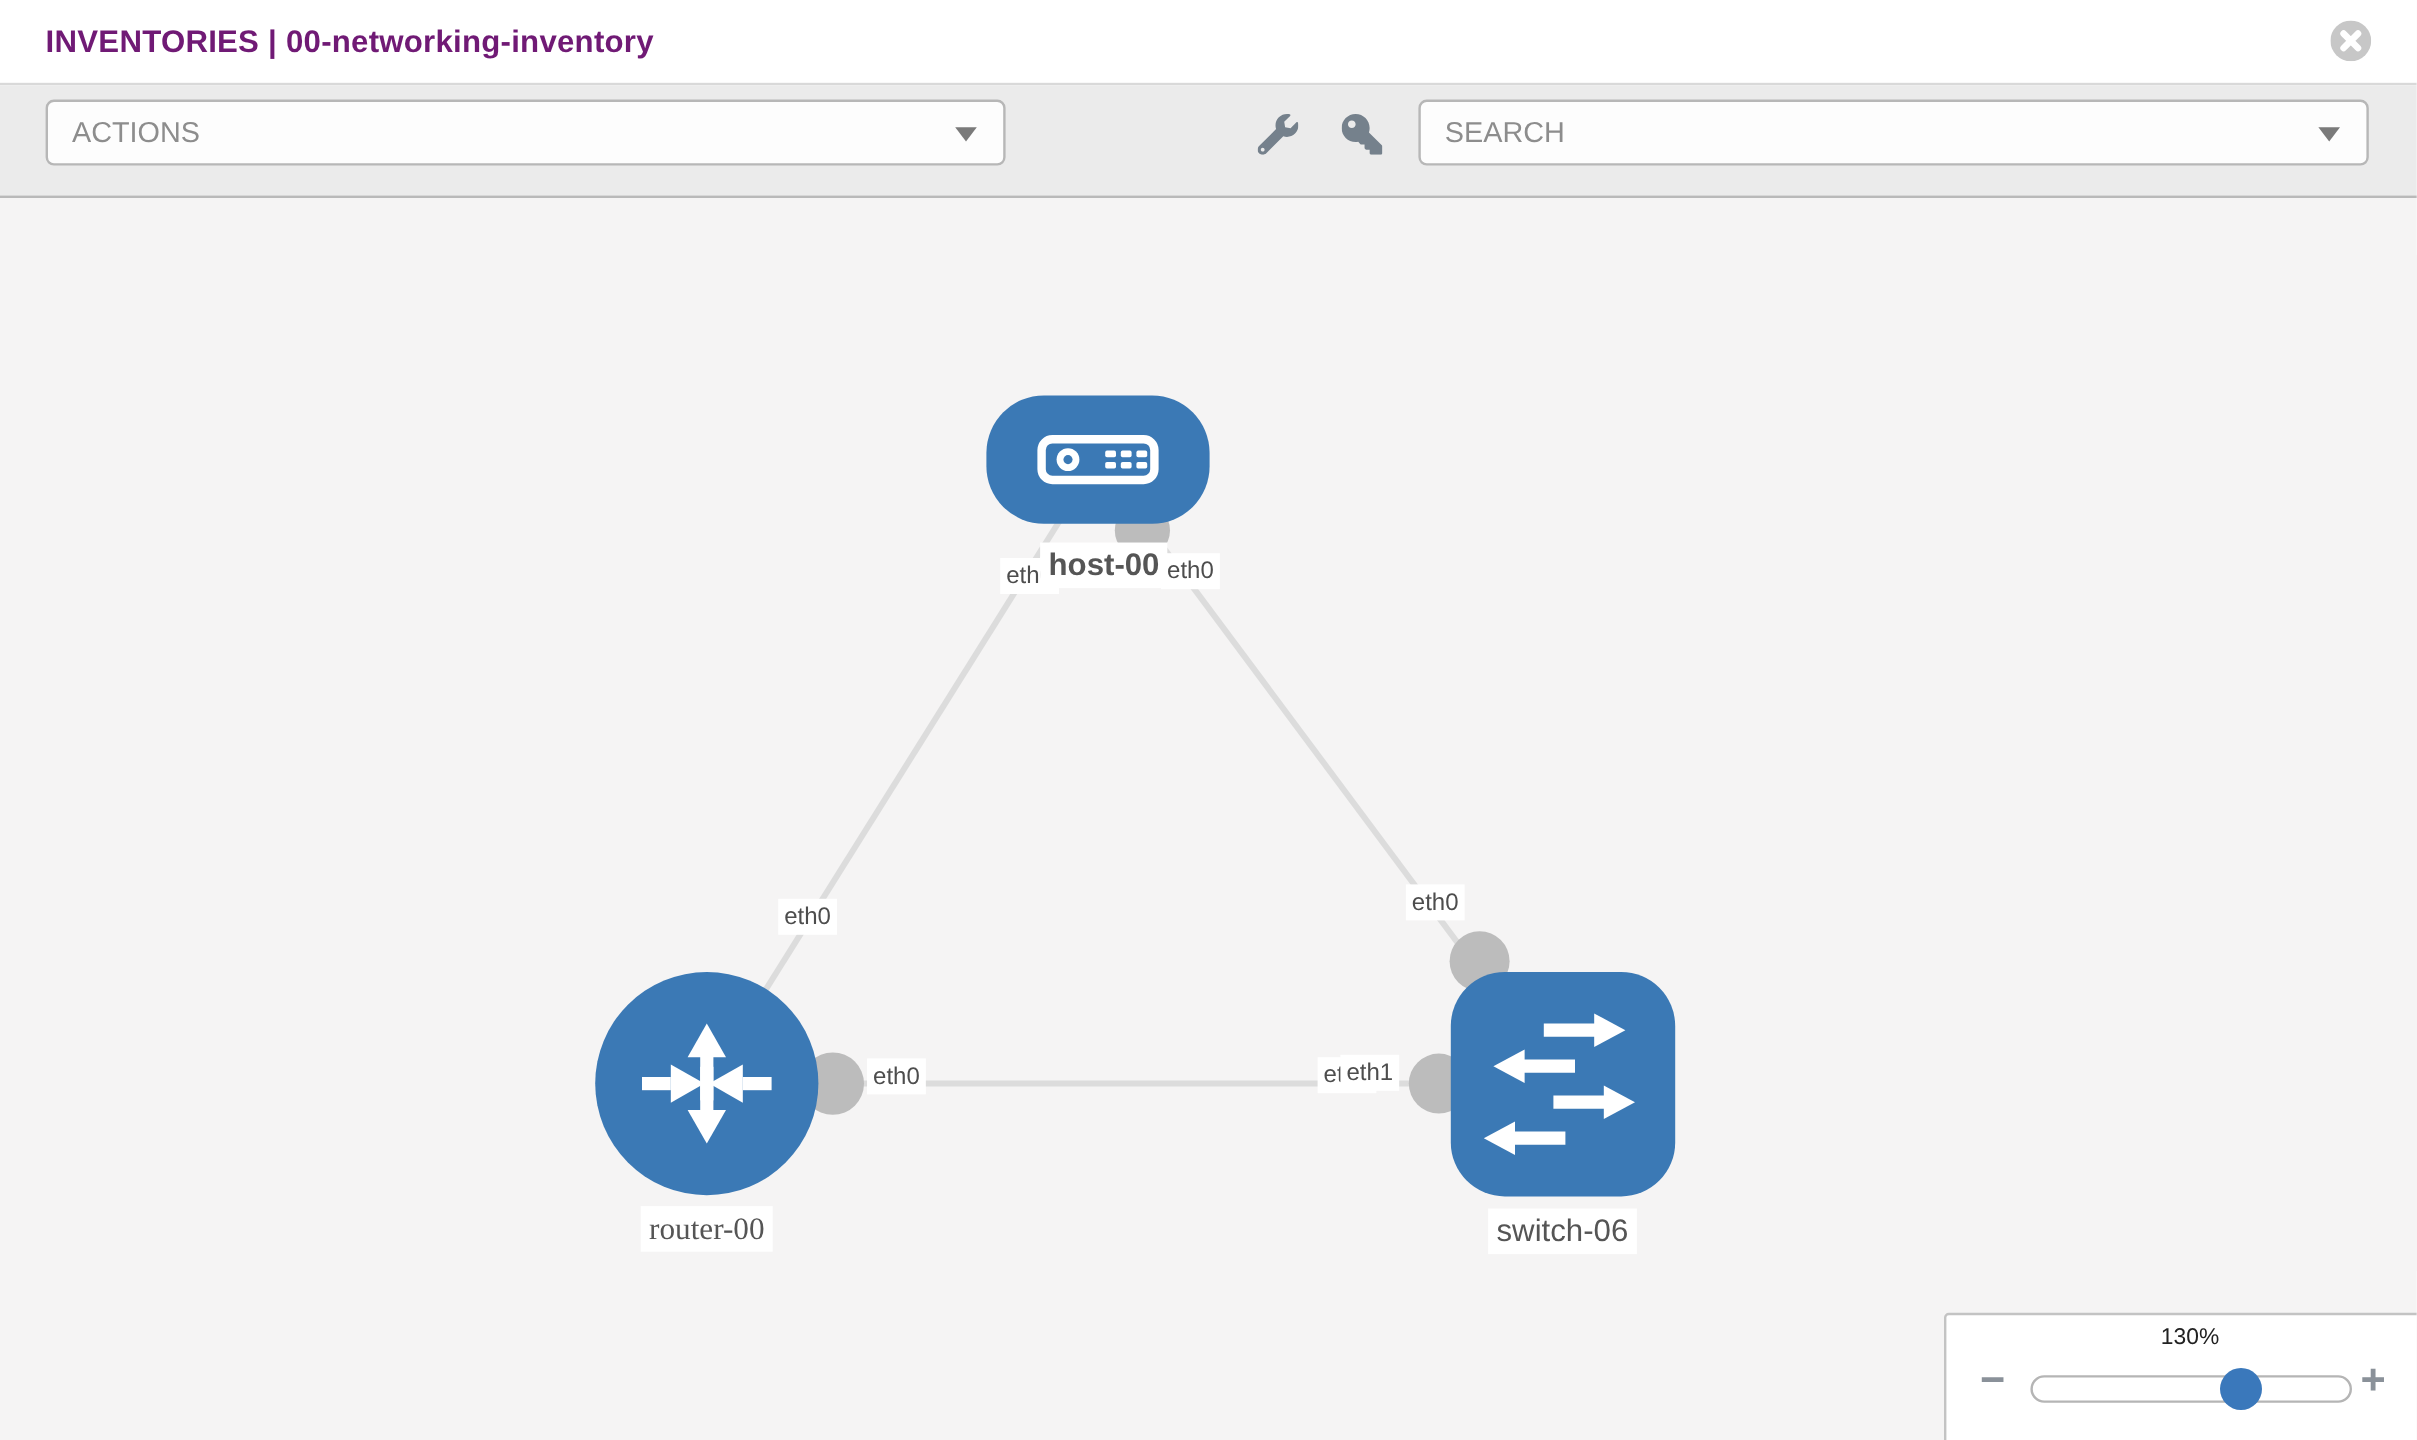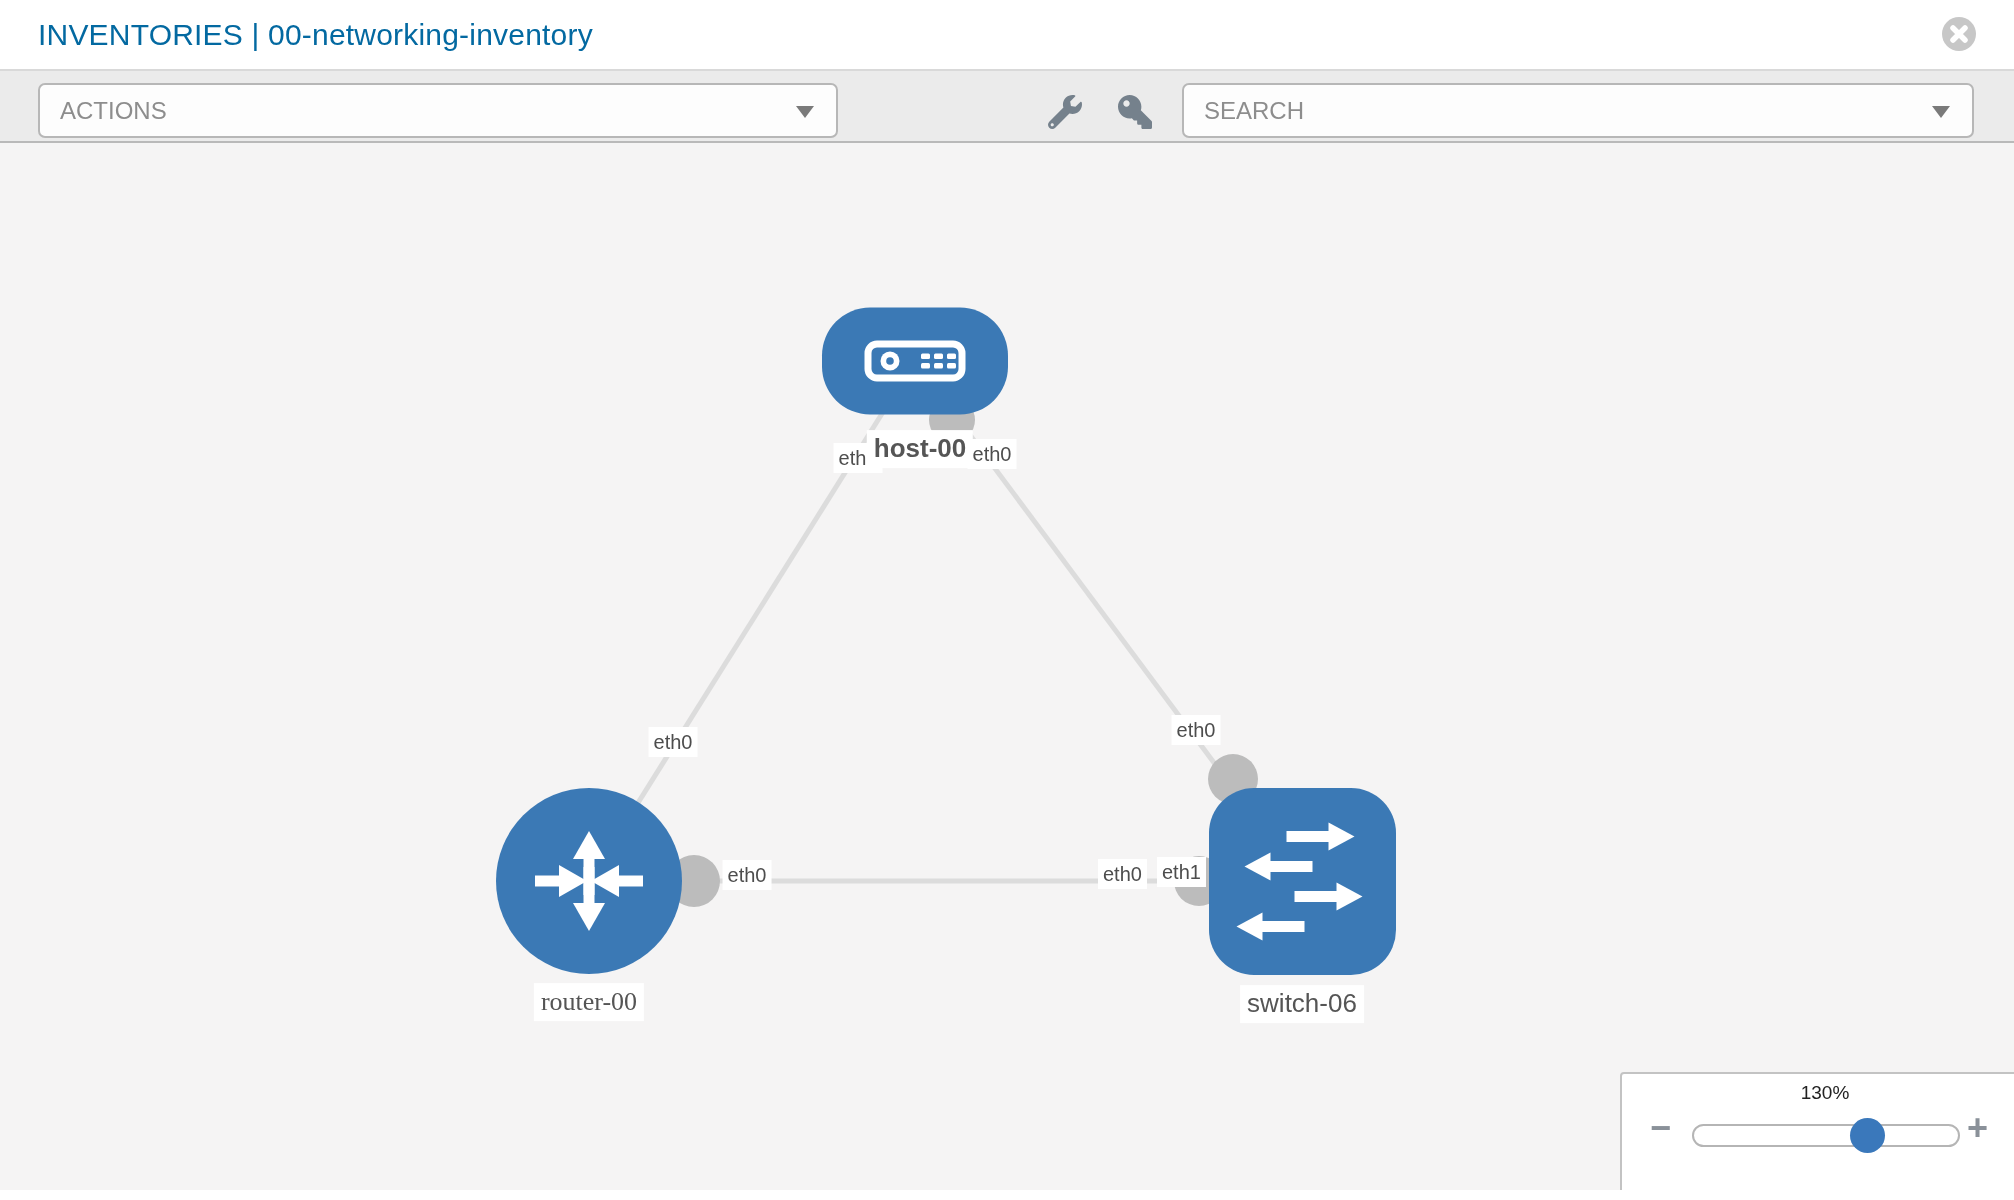--- a/index.html
+++ b/index.html
@@ -14,41 +14,41 @@
     position: relative;
     height: 71px;
     background: #ffffff;
     border-bottom: 2px solid #d9d9d9;
   }
   .page-title {
     position: absolute;
     left: 38px;
     top: 50%;
     transform: translateY(-50%);
-    font-size: 30px;
-    font-weight: normal;
-    color: #0369a1;
+    font-size: 26px;
+    font-weight: bold;
+    color: #701a75;
     letter-spacing: 0.2px;
   }
   .close-btn {
     position: absolute;
     right: 38px;
     top: 17px;
     width: 34px;
     height: 34px;
     border: none;
     background: transparent;
     cursor: pointer;
     padding: 0;
   }
 
   
   .toolbar {
     position: relative;
-    height: 72px;
+    height: 94px;
     background: #ebebeb;
     border-bottom: 2px solid #b9b9b9;
   }
   .dropdown {
     position: absolute;
     top: 12px;
     height: 55px;
     background: #fdfdfd;
     border: 2px solid #b7b7b7;
     border-radius: 7px;
@@ -266,21 +266,21 @@
 
   <span class="chip centered" style="left:858px;  top:315px;">eth0</span>
   <span class="chip centered node-label" style="left:920px; top:306px;font-weight:bold;">host-00</span>
   <span class="chip centered" style="left:992px;  top:311px;">eth0</span>
 
   <span class="chip centered" style="left:673px;  top:599px;">eth0</span>
   <span class="chip centered" style="left:1196px; top:587px;">eth0</span>
 
   <span class="chip centered" style="left:747px;  top:732px;">eth0</span>
   <span class="chip" style="left:1098px; top:716px; z-index:1;">eth0</span>
-  <span class="chip" style="left:1117px; top:714px; z-index:2;margin-left:40px;">eth1</span>
+  <span class="chip" style="left:1117px; top:714px; z-index:2;">eth1</span>
 
   <span class="chip centered node-label" style="left:589px;  top:859px;font-family:Liberation Serif, serif;">router-00</span>
   <span class="chip centered node-label" style="left:1302px; top:861px;">switch-06</span>
 
   <div class="zoom-panel">
     <div class="zoom-level">130%</div>
     <button class="zoom-minus">−</button>
     <div class="zoom-track">
       <div class="zoom-thumb"></div>
     </div>

